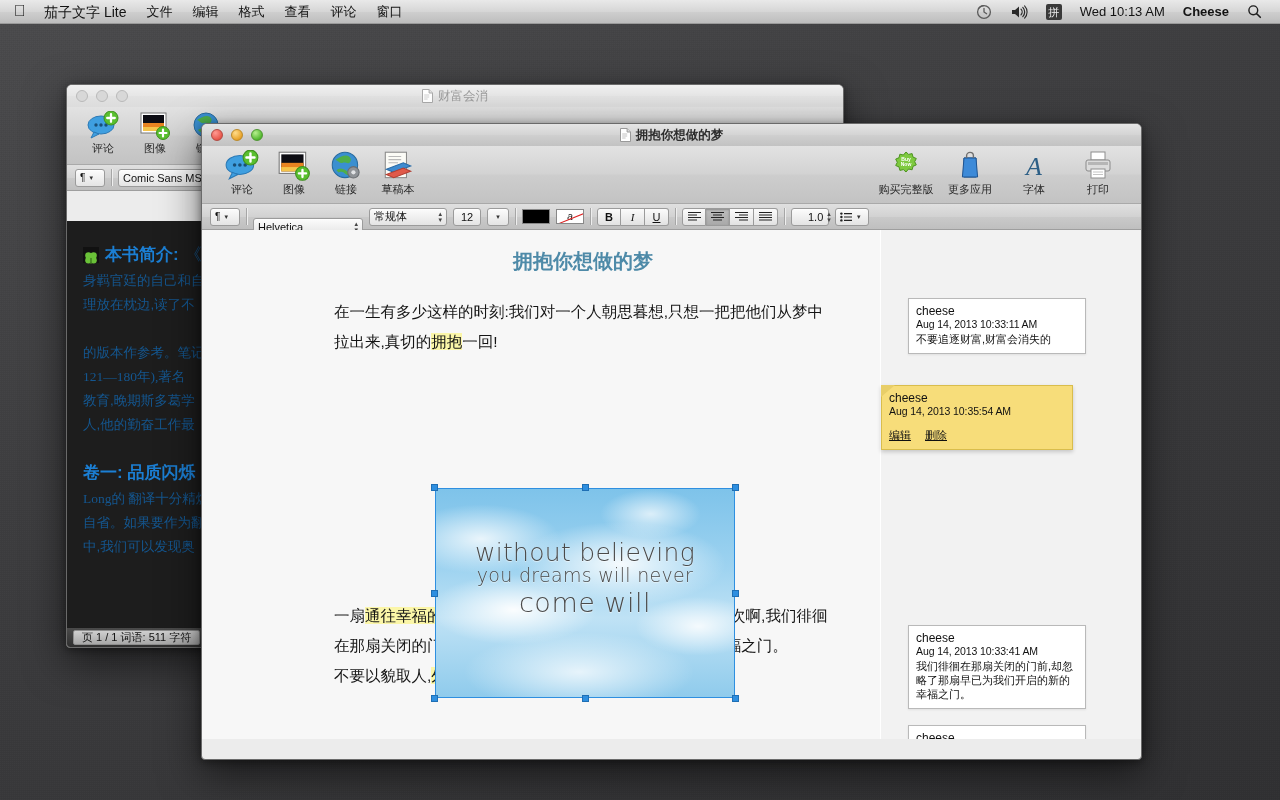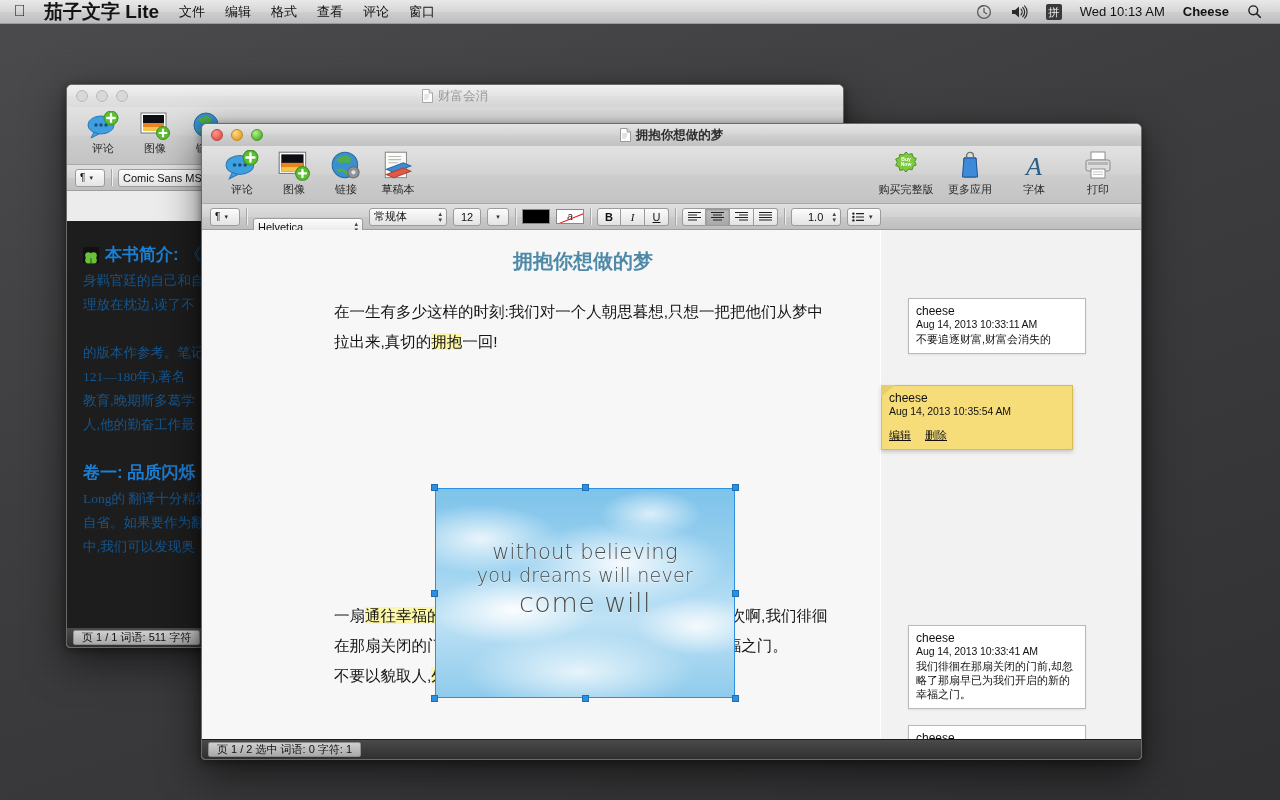--- a/index.html
+++ b/index.html
@@ -29,21 +29,21 @@
     font-size:13px; color:#121212;
     z-index:500;
   }
   .mb-left{ display:flex; align-items:center; height:100%; }
   .mb-right{ margin-left:auto; display:flex; align-items:center; height:100%; padding-right:9px; }
   .mb-item{
     padding:0 10px; height:100%; display:flex; align-items:center;
     font-size:13px; line-height:1;
   }
   .mb-item.apple{ padding:0 12px 0 14px; }
-  .mb-item.appname{ font-weight:bold; font-size:19px; padding-left:6px; }
+  .mb-item.appname{ font-weight:normal; font-size:14px; padding-left:6px; }
   .mb-right .mb-item{ padding:0 9px; }
   .apple-glyph{ font-size:16px; position:relative; top:-1px; }
   svg.mbi{ display:block; }
 
   
   .win{
     position:absolute;
     border:1px solid #6a6a6a;
     border-radius:6px 6px 4px 4px;
     background:#ececec;
@@ -197,21 +197,21 @@
       radial-gradient(ellipse 160px 55px at 48% 88%, rgba(255,255,255,.75), rgba(255,255,255,0) 72%),
       radial-gradient(ellipse 70px 34px at 72% 12%, rgba(255,255,255,.7), rgba(255,255,255,0) 72%),
       linear-gradient(180deg,#7ec3ea 0%, #9ed3f0 38%, #bfe2f5 62%, #8fcbec 100%);
     overflow:hidden;
   }
   #img-caption{
     position:absolute; left:0; right:0; top:52px; text-align:center;
     color:#4a4a4a; font-family:"DejaVu Sans", sans-serif; font-weight:300;
     text-shadow:0 1px 1px rgba(255,255,255,.6);
   }
-  #img-caption .l1{ font-size:21px; line-height:23px; letter-spacing:.3px; }
+  #img-caption .l1{ font-size:25px; line-height:23px; letter-spacing:.3px; }
   #img-caption .l2{ font-size:19px; line-height:23px; letter-spacing:.3px; }
   #img-caption .l3{ font-size:27px; line-height:32px; letter-spacing:.5px; }
   .handle{
     position:absolute; width:7px; height:7px; background:#2e8fe0; border:1px solid #1f6fb4;
   }
 
   
   #comments-pane{
     position:absolute; left:679px; top:0; right:0; bottom:0; background:#f2f2f2;
   }
@@ -545,21 +545,21 @@
             <path d="M1 1.5h13M5 4h9M1 6.5h13M5 9h9" stroke="#222" stroke-width="1.2"></path>
           </svg>
       </div>
       <div class="b">
         <svg width="15" height="11" viewBox="0 0 15 11">
             <path d="M1 1.5h13M1 4h13M1 6.5h13M1 9h13" stroke="#222" stroke-width="1.2"></path>
           </svg>
       </div>
     </div>
     <div class="divider"></div>
-    <div class="ctl" style="width:50px;padding-left:16px;">
+    <div class="ctl" style="width:38px;padding-left:16px;">
       <span>1.0</span>
       <span class="caretpair">
           <span>▴</span>
           <span>▾</span>
         </span>
     </div>
     <div class="ctl" style="width:34px;">
       <svg width="13" height="10" viewBox="0 0 13 10">
         <circle cx="1.4" cy="1.6" r="1.2" fill="#222"></circle>
           <path d="M4 1.6h8" stroke="#222" stroke-width="1.1"></path>
@@ -631,16 +631,13 @@
         <div class="body">我们徘徊在那扇关闭的门前,却忽略了那扇早已为我们开启的新的幸福之门。</div>
       </div>
 
       <div class="comment" style="top:495px;height:40px;overflow:hidden;">
         <div class="who">cheese</div>
 
       </div>
     </div>
   </div>
 
-  <div class="statusbar">
-    <div class="status-pill">页 1 / 2  选中 词语: 0  字符: 1</div>
-  </div>
 </div>
 
 </body></html>

